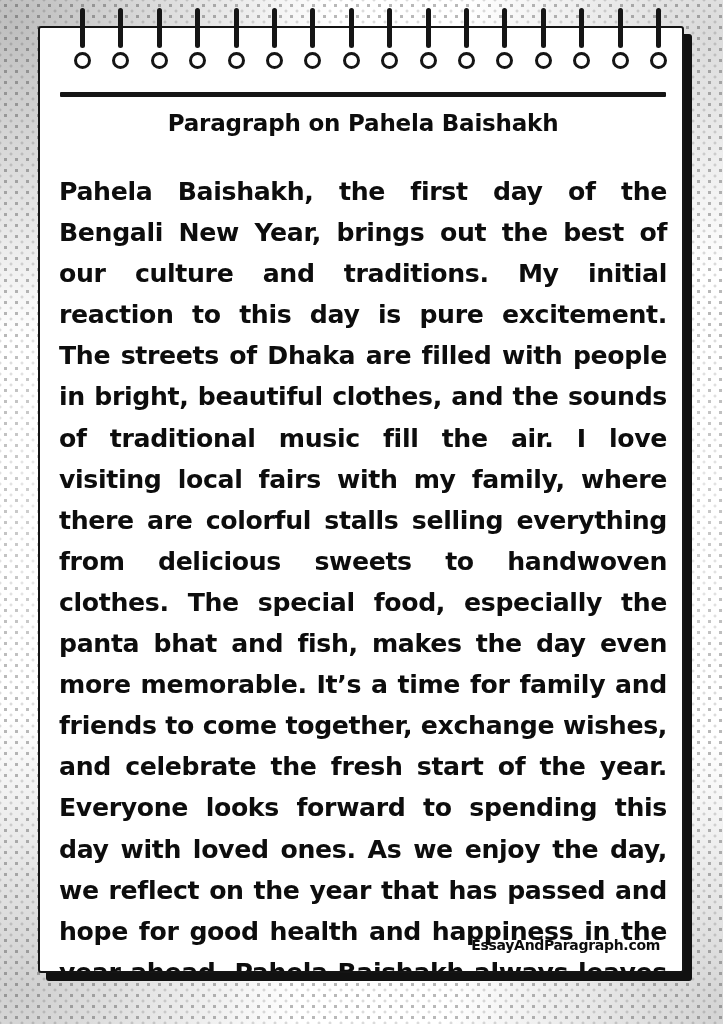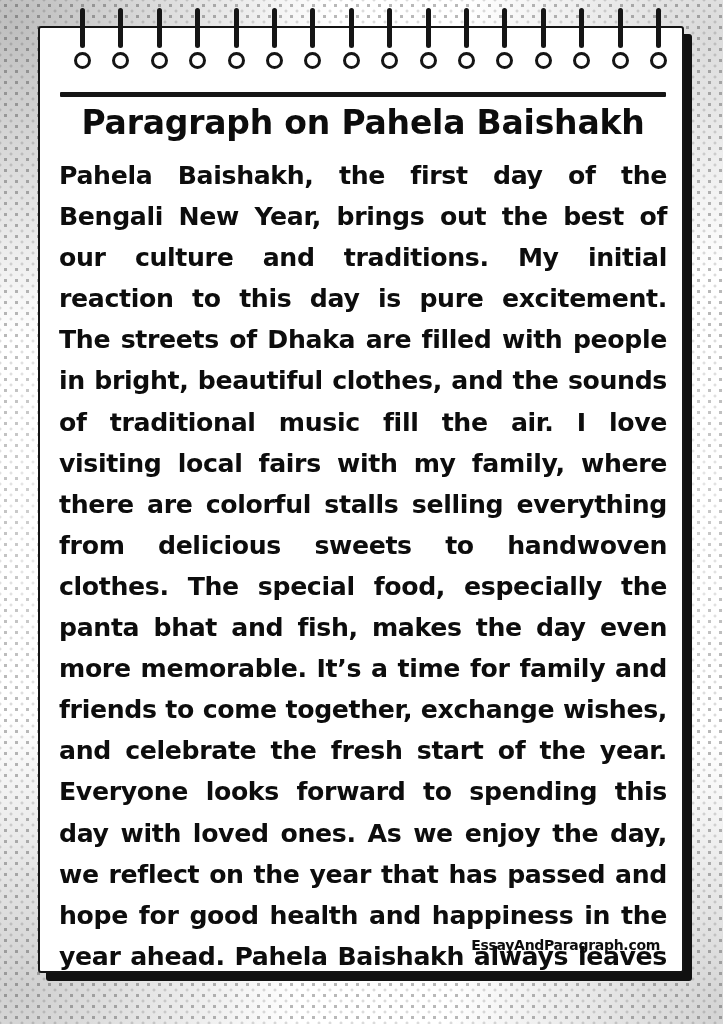--- a/index.html
+++ b/index.html
@@ -115,26 +115,26 @@
   }
   .rule {
     height: 5px;
     background: #151515;
     margin: 0 2px 6px 2px;
     border-radius: 1px;
   }
   .title {
     font-family: "DejaVu Sans", sans-serif;
     font-weight: bold;
-    font-size: 33px;
+    font-size: 23px;
     line-height: 40px;
     text-align: center;
     color: #0d0d0d;
     letter-spacing: -0.2px;
-    margin: 0 0 12px 0;
+    margin: 0 0 28px 0;
   }
   .body-text {
     font-family: "DejaVu Sans", sans-serif;
     font-weight: bold;
     font-size: 25.2px;
     line-height: 41.1px;
     color: #0d0d0d;
     text-align: justify;
     text-justify: inter-word;
     margin: 0;

